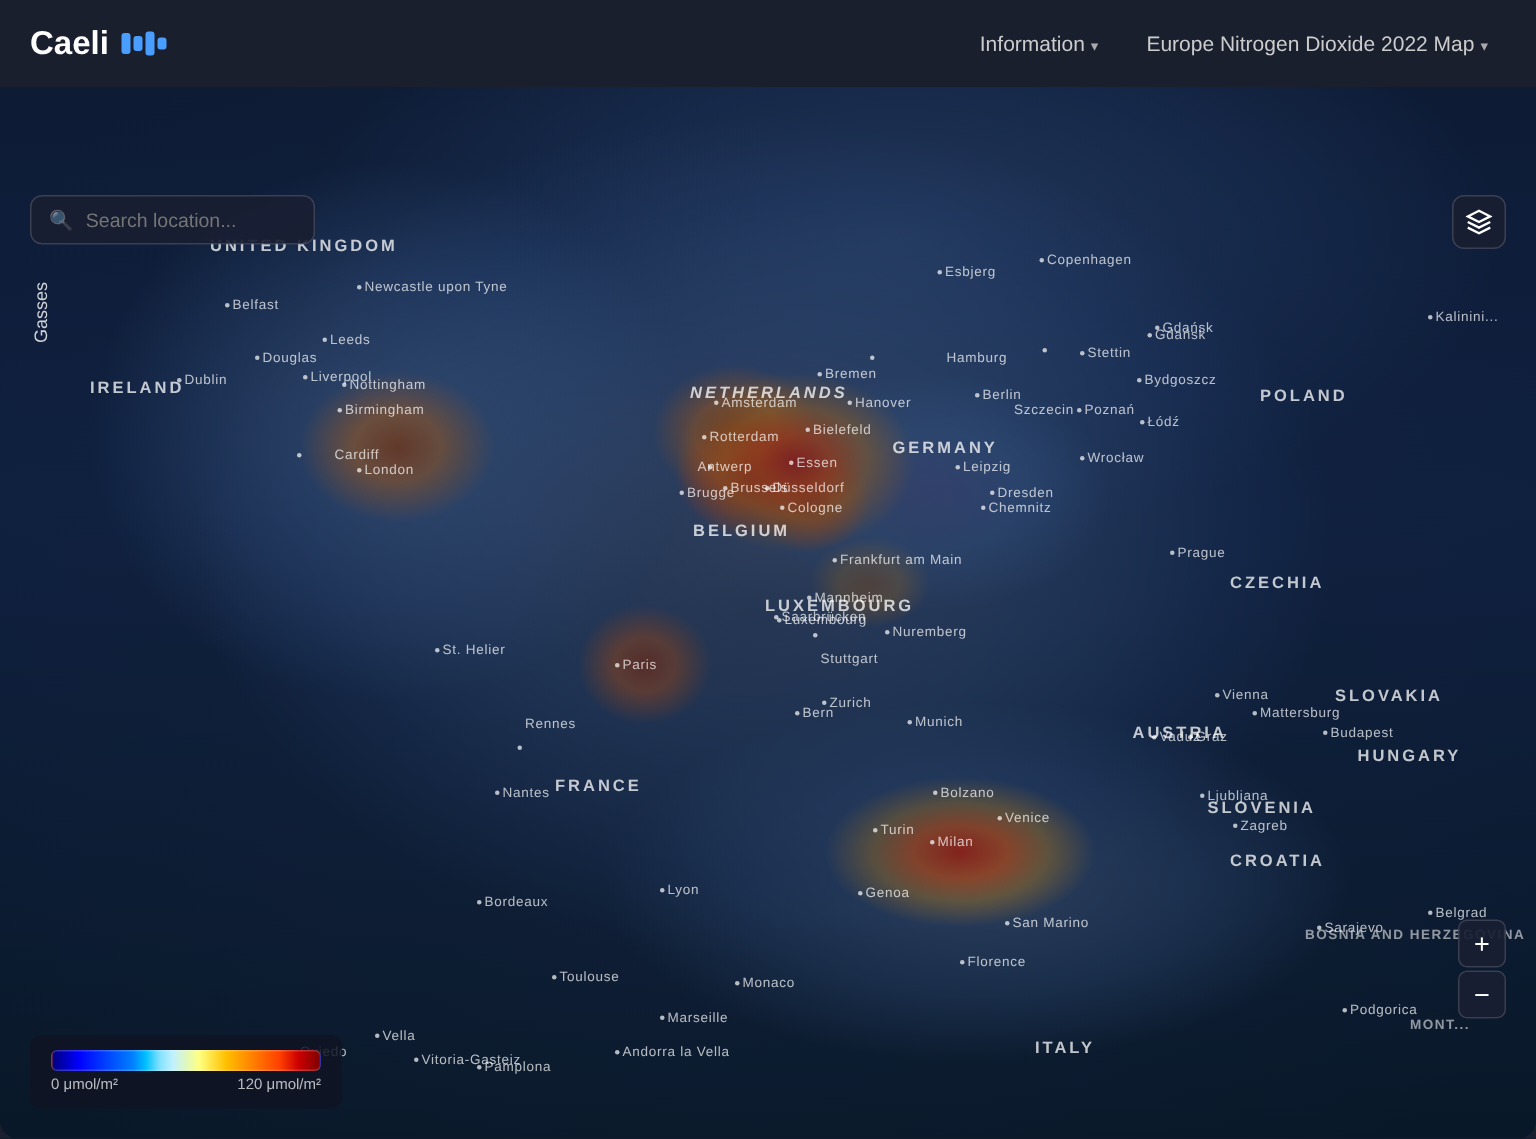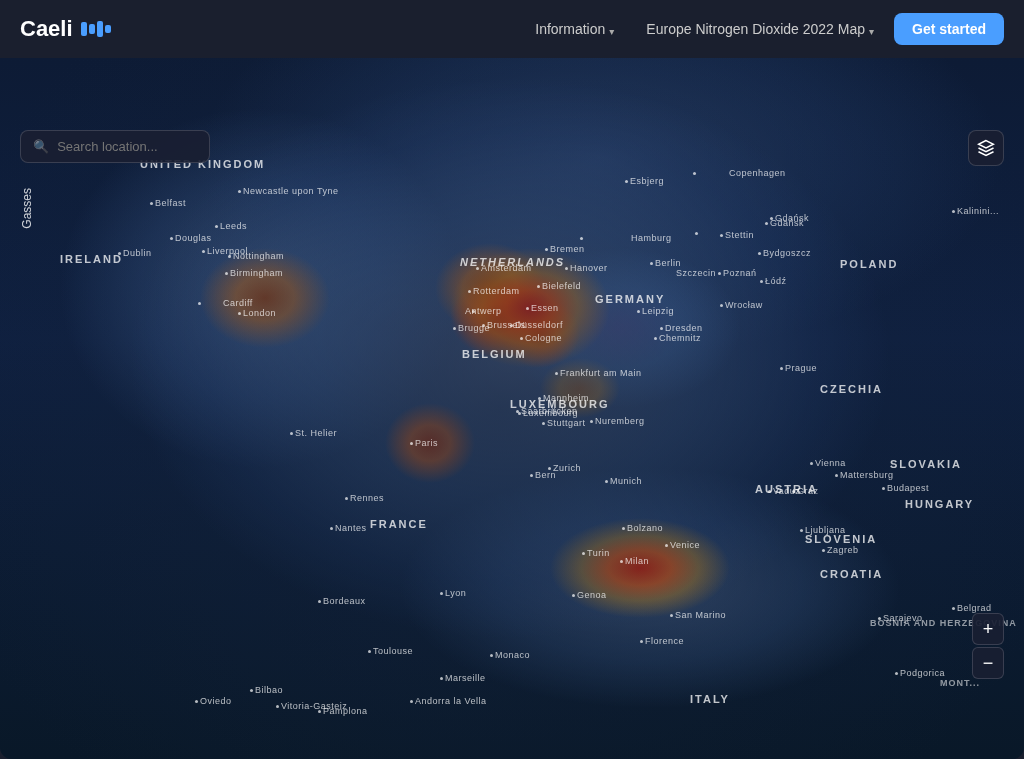--- a/index.html
+++ b/index.html
@@ -321,21 +321,20 @@
   </div>
   <div class="nav-right">
     <button class="nav-link">
       <span>Information</span>
       <span class="chevron">▾</span>
     </button>
     <button class="nav-link">
       <span>Europe Nitrogen Dioxide 2022 Map</span>
       <span class="chevron">▾</span>
     </button>
-    <button class="btn-get-started">Get started</button>
   </div>
 </nav>
 
 <div class="map-container">
   <div class="map-bg"></div>
 
   <svg class="map-svg" viewBox="0 0 1024 700" xmlns="http://www.w3.org/2000/svg">
 
     <path d="M 150,80 L 180,90 L 220,100 L 280,95 L 300,110 L 310,130 L 295,150 L 280,170 L 310,185 L 330,200 L 310,220 L 290,240 L 285,260 L 270,270 L 250,265 L 230,250 L 210,255 L 200,240 L 185,230 L 175,210 L 165,195 L 155,185 L 150,165 L 140,150 L 135,130 L 140,110 Z" fill="rgba(30,50,80,0.4)" stroke="rgba(100,140,200,0.35)" stroke-width="0.8"></path>
 
@@ -411,37 +410,37 @@
       <div class="map-label city" style="top: 245px; left: 531px;">Essen</div>
       <div class="city-dot" style="top: 266px; left: 510px;"></div>
       <div class="map-label city" style="top: 262px; left: 515px;">Düsseldorf</div>
       <div class="city-dot" style="top: 279px; left: 520px;"></div>
       <div class="map-label city" style="top: 275px; left: 525px;">Cologne</div>
       <div class="city-dot" style="top: 354px; left: 518px;"></div>
       <div class="map-label city" style="top: 350px; left: 523px;">Luxembourg</div>
       <div class="city-dot" style="top: 384px; left: 410px;"></div>
       <div class="map-label city" style="top: 380px; left: 415px;">Paris</div>
       <div class="city-dot" style="top: 439px; left: 345px;"></div>
-      <div class="map-label city" style="top: 435px; left: 350px;">Rennes</div>
+      <div class="map-label city" style="top: 419px; left: 350px;">Rennes</div>
       <div class="city-dot" style="top: 469px; left: 330px;"></div>
       <div class="map-label city" style="top: 465px; left: 335px;">Nantes</div>
       <div class="city-dot" style="top: 542px; left: 318px;"></div>
       <div class="map-label city" style="top: 538px; left: 323px;">Bordeaux</div>
       <div class="city-dot" style="top: 592px; left: 368px;"></div>
       <div class="map-label city" style="top: 588px; left: 373px;">Toulouse</div>
       <div class="city-dot" style="top: 619px; left: 440px;"></div>
       <div class="map-label city" style="top: 615px; left: 445px;">Marseille</div>
       <div class="city-dot" style="top: 534px; left: 440px;"></div>
       <div class="map-label city" style="top: 530px; left: 445px;">Lyon</div>
       <div class="city-dot" style="top: 314px; left: 555px;"></div>
       <div class="map-label city" style="top: 310px; left: 560px;">Frankfurt am Main</div>
       <div class="city-dot" style="top: 339px; left: 538px;"></div>
       <div class="map-label city" style="top: 335px; left: 543px;">Mannheim</div>
       <div class="city-dot" style="top: 364px; left: 542px;"></div>
-      <div class="map-label city" style="top: 360px; left: 547px; text-align: right;">Stuttgart</div>
+      <div class="map-label city" style="top: 376px; left: 547px; text-align: right;">Stuttgart</div>
       <div class="city-dot" style="top: 352px; left: 516px;"></div>
       <div class="map-label city" style="top: 348px; left: 521px;">Saarbrücken</div>
       <div class="city-dot" style="top: 362px; left: 590px;"></div>
       <div class="map-label city" style="top: 358px; left: 595px;">Nuremberg</div>
       <div class="city-dot" style="top: 422px; left: 605px;"></div>
       <div class="map-label city" style="top: 418px; left: 610px;">Munich</div>
       <div class="city-dot" style="top: 227px; left: 537px;"></div>
       <div class="map-label city" style="top: 223px; left: 542px;">Bielefeld</div>
       <div class="city-dot" style="top: 209px; left: 565px;"></div>
       <div class="map-label city" style="top: 205px; left: 570px;">Hanover</div>
@@ -495,39 +494,39 @@
       <div class="map-label city" style="top: 532px; left: 577px;">Genoa</div>
       <div class="city-dot" style="top: 469px; left: 622px;"></div>
       <div class="map-label city" style="top: 465px; left: 627px;">Bolzano</div>
       <div class="city-dot" style="top: 582px; left: 640px;"></div>
       <div class="map-label city" style="top: 578px; left: 645px;">Florence</div>
       <div class="city-dot" style="top: 556px; left: 670px;"></div>
       <div class="map-label city" style="top: 552px; left: 675px;">San Marino</div>
       <div class="city-dot" style="top: 122px; left: 625px;"></div>
       <div class="map-label city" style="top: 118px; left: 630px;">Esbjerg</div>
       <div class="city-dot" style="top: 114px; left: 693px;"></div>
-      <div class="map-label city" style="top: 110px; left: 729px; text-align: center;">Copenhagen</div>
+      <div class="map-label city" style="top: 110px; left: 698px; text-align: center;">Copenhagen</div>
       <div class="city-dot" style="top: 164px; left: 765px;"></div>
       <div class="map-label city" style="top: 160px; left: 770px;">Gdańsk</div>
       <div class="city-dot" style="top: 174px; left: 695px;"></div>
       <div class="map-label city" style="top: 170px; left: 676px; margin-top: 40px;">Szczecin</div>
       <div class="city-dot" style="top: 176px; left: 720px;"></div>
       <div class="map-label city" style="top: 172px; left: 725px;">Stettin</div>
       <div class="city-dot" style="top: 559px; left: 878px;"></div>
       <div class="map-label city" style="top: 555px; left: 883px;">Sarajevo</div>
       <div class="city-dot" style="top: 614px; left: 895px;"></div>
       <div class="map-label city" style="top: 610px; left: 900px;">Podgorica</div>
       <div class="city-dot" style="top: 152px; left: 952px;"></div>
       <div class="map-label city" style="top: 148px; left: 957px;">Kalinini...</div>
       <div class="city-dot" style="top: 159px; left: 770px;"></div>
       <div class="map-label city" style="top: 155px; left: 775px;">Gdańsk</div>
       <div class="city-dot" style="top: 642px; left: 195px;"></div>
       <div class="map-label city" style="top: 638px; left: 200px;">Oviedo</div>
       <div class="city-dot" style="top: 631px; left: 250px;"></div>
-      <div class="map-label city" style="top: 627px; left: 255px;">Bilbao</div>
+      <div class="map-label city" style="top: 627px; left: 255px;">Vella</div>
       <div class="city-dot" style="top: 642px; left: 410px;"></div>
       <div class="map-label city" style="top: 638px; left: 415px;">Andorra la Vella</div>
       <div class="city-dot" style="top: 596px; left: 490px;"></div>
       <div class="map-label city" style="top: 592px; left: 495px;">Monaco</div>
       <div class="city-dot" style="top: 374px; left: 290px;"></div>
       <div class="map-label city" style="top: 370px; left: 295px;">St. Helier</div>
       <div class="city-dot" style="top: 647px; left: 276px;"></div>
       <div class="map-label city" style="top: 643px; left: 281px;">Vitoria-Gasteiz</div>
       <div class="city-dot" style="top: 652px; left: 318px;"></div>
       <div class="map-label city" style="top: 648px; left: 323px;">Pamplona</div>
@@ -548,13 +547,20 @@
     </svg>
   </div>
 
   <div class="gasses-label">Gasses</div>
 
   <div class="zoom-controls">
     <div class="zoom-btn">+</div>
     <div class="zoom-btn">−</div>
   </div>
 
+  <div class="legend">
+    <div class="legend-bar"></div>
+    <div class="legend-labels">
+      <span>0 μmol/m²</span>
+      <span>120 μmol/m²</span>
+    </div>
+  </div>
 </div>
 
 </body></html>

